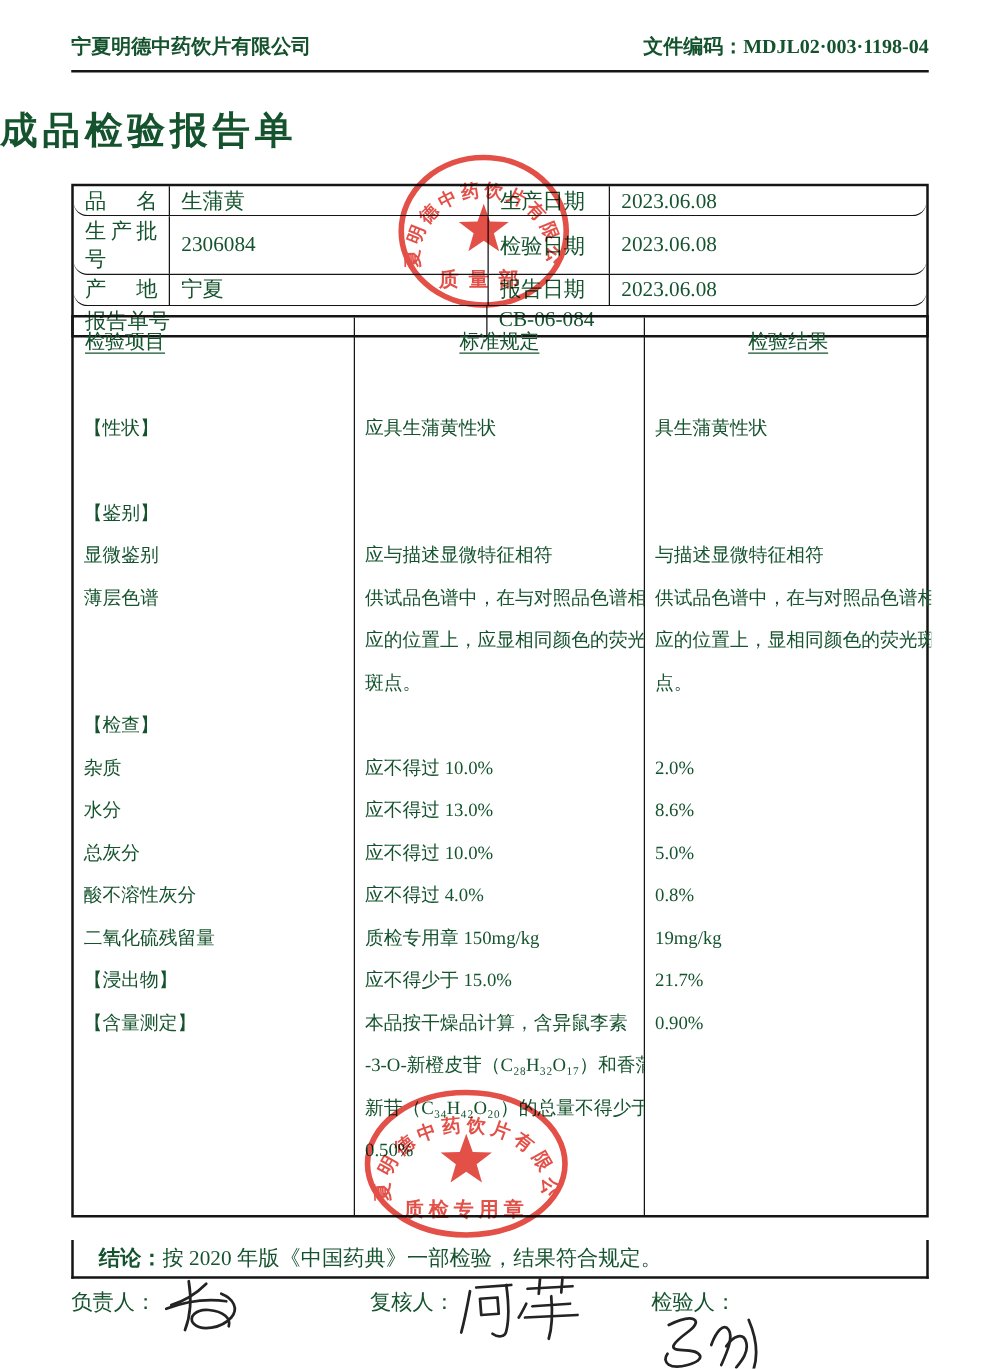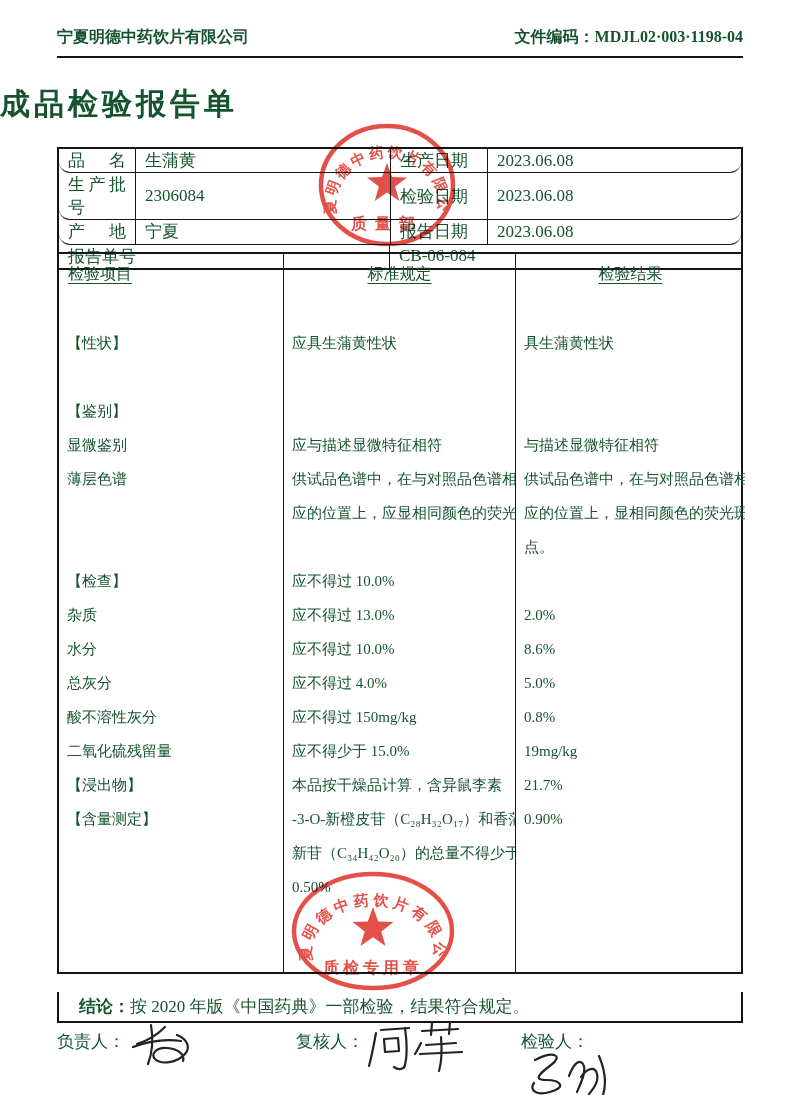--- a/index.html
+++ b/index.html
@@ -125,26 +125,27 @@
     <div class="mt-col mt-col2">
       <div class="mt-head"><span>标准规定</span></div>
       <div>
           <div class="tline"></div>
           <div class="tline">应具生蒲黄性状</div>
           <div class="tline"></div>
           <div class="tline"></div>
           <div class="tline">应与描述显微特征相符</div>
           <div class="tline">供试品色谱中，在与对照品色谱相</div>
           <div class="tline">应的位置上，应显相同颜色的荧光</div>
+          <div class="tline">斑点。</div>
           <div class="tline"></div>
           <div class="tline">应不得过 10.0%</div>
           <div class="tline">应不得过 13.0%</div>
           <div class="tline">应不得过 10.0%</div>
           <div class="tline">应不得过 4.0%</div>
-          <div class="tline">应不得过 150mg/kg</div>
+          <div class="tline">质检专用章 150mg/kg</div>
           <div class="tline">应不得少于 15.0%</div>
           <div class="tline">本品按干燥品计算，含异鼠李素</div>
           <div class="tline">-3-O-新橙皮苷（C₂₈H₃₂O₁₇）和香蒲</div>
           <div class="tline">新苷（C₃₄H₄₂O₂₀）的总量不得少于</div>
           <div class="tline">0.50%</div>
         </div>
     </div>
     <div class="mt-col mt-col3">
       <div class="mt-head"><span>检验结果</span></div>
       <div>

